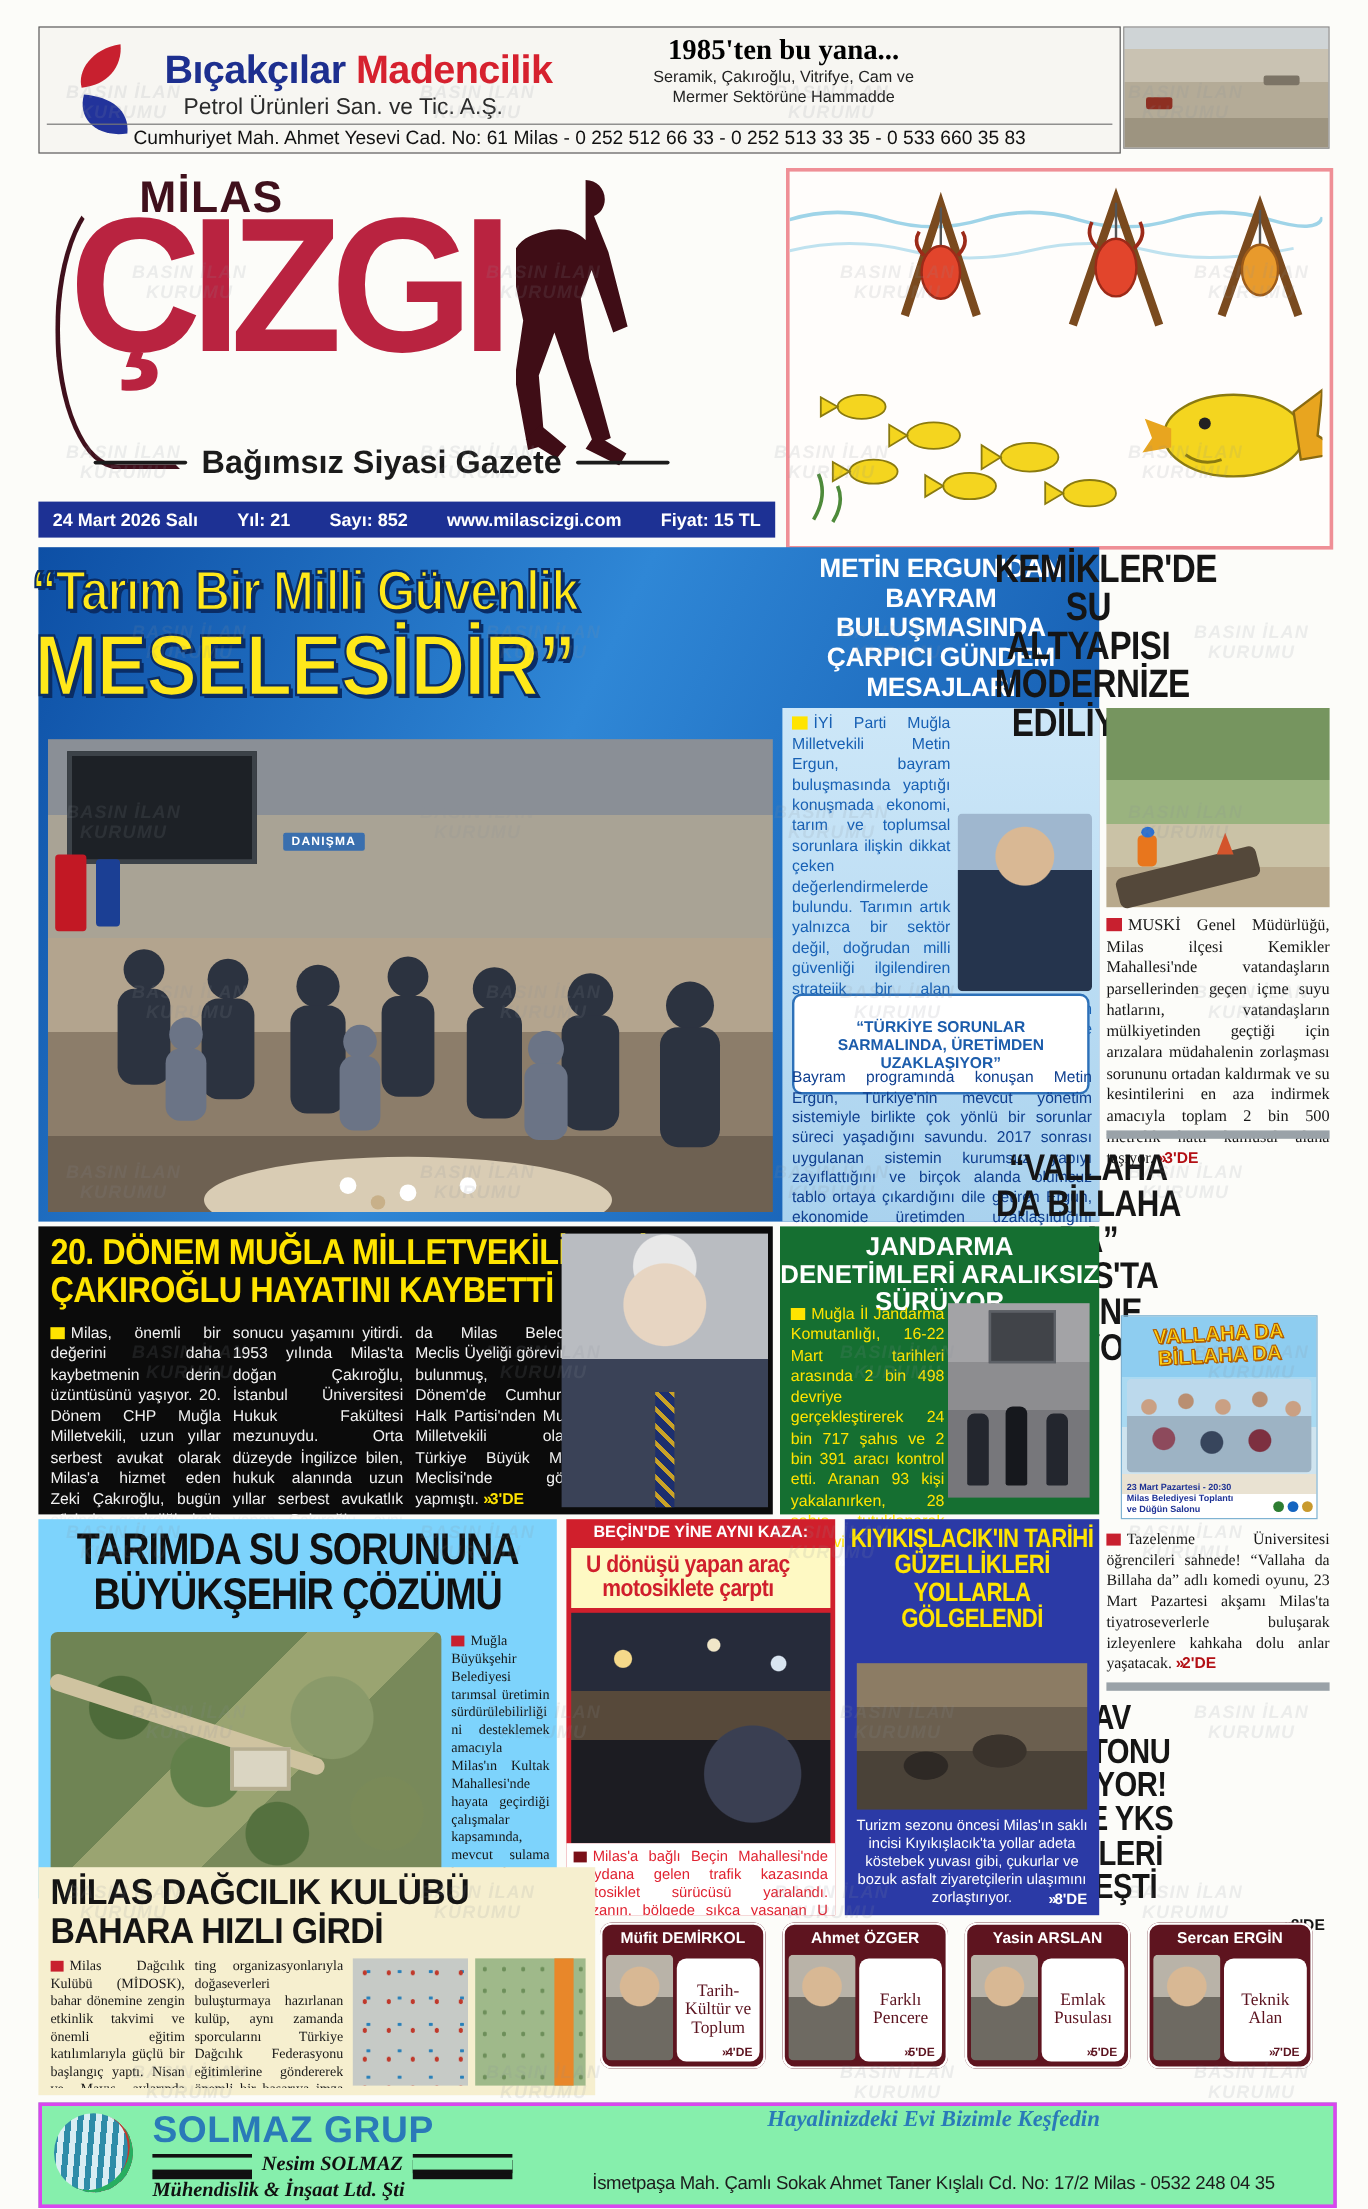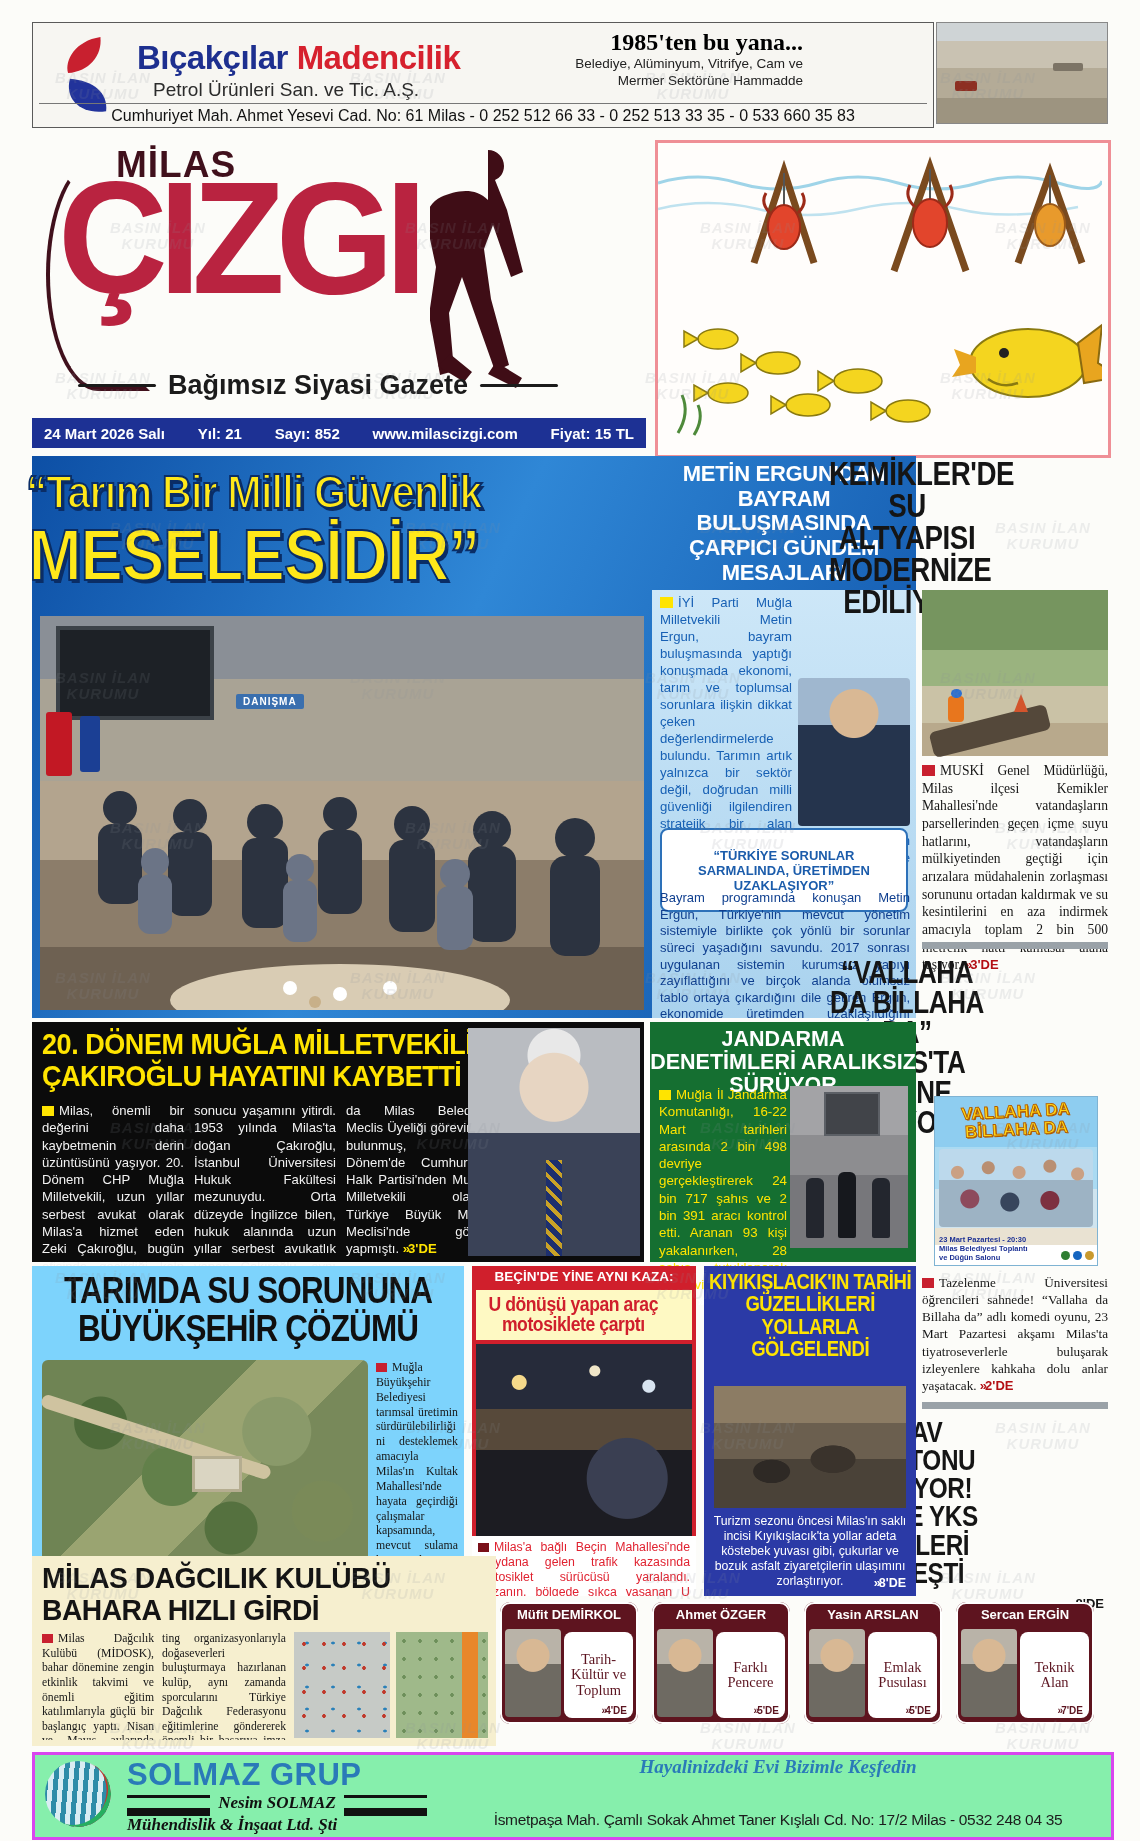--- a/index.html
+++ b/index.html
@@ -15,21 +15,21 @@
   
   #wm{position:absolute;inset:0;z-index:60;pointer-events:none;}
   .wm{position:absolute;font:italic 800 15px/1.05 "Liberation Sans",sans-serif;
       color:#8a9099;opacity:.14;text-align:center;letter-spacing:1px;}
 
   
   .topAd{left:32px;top:22px;width:900px;height:104px;background:#f7f6f2;border:1.5px solid #5a5a5a;}
   .brand1{color:#1d2f8f;} .brand2{color:#d6212e;}
   .topAd .brandline{position:absolute;left:104px;top:16px;font-size:33px;font-weight:800;letter-spacing:-.5px;}
   .topAd .brandsub{position:absolute;left:120px;top:56px;font-size:19px;color:#2b2b2b;}
-  .topAd .right{position:absolute;left:470px;top:6px;width:300px;text-align:right;}
+  .topAd .right{position:absolute;left:470px;top:6px;width:300px;text-align:center;}
   .topAd .tag{font:700 24px "Liberation Serif",serif;}
   .topAd .prod{font-size:13.5px;line-height:1.25;color:#222;}
   .topAd .addr{position:absolute;left:6px;right:6px;bottom:2px;border-top:1px solid #777;
                font-size:16px;color:#111;text-align:center;padding-top:3px;white-space:nowrap;}
   .ph-quarry{left:936px;top:22px;width:170px;height:100px;border:1px solid #888;
      background:linear-gradient(180deg,#cfd4d6 0 18%,#c9c2b2 18% 45%,#b4ab97 45% 75%,#9d9480 75%);}
   .ph-quarry i{position:absolute;left:18px;top:58px;width:22px;height:10px;background:#8d2f22;border-radius:2px;}
   .ph-quarry em{position:absolute;right:24px;top:40px;width:30px;height:8px;background:#7c7466;border-radius:2px;}
 
   
@@ -238,21 +238,21 @@
       <path d="M42 2 C16 6 4 26 8 40 C30 38 44 22 42 2 Z" fill="#c8202f"></path>
       <path d="M10 46 C4 68 22 84 48 80 C50 60 34 48 10 46 Z" fill="#22339b"></path>
     </svg>
     <div class="brandline">
       <span class="brand1">Bıçakçılar</span>
       <span class="brand2">Madencilik</span>
     </div>
     <div class="brandsub">Petrol Ürünleri San. ve Tic. A.Ş.</div>
     <div class="right">
       <div class="tag">1985'ten bu yana...</div>
-      <div class="prod">Belediye, Alüminyum, Vitrifye, Cam ve</div>
+      <div class="prod">Seramik, Çakıroğlu, Vitrifye, Cam ve</div>
       <div class="prod">Mermer Sektörüne Hammadde</div>
     </div>
     <div class="addr">Cumhuriyet Mah. Ahmet Yesevi Cad. No: 61 Milas - 0 252 512 66 33 - 0 252 513 33 35 - 0 533 660 35 83</div>
   </div>
   <div class="abs ph-quarry">
       <i></i>
       <em></em>
     </div>
 
   <div class="abs mhArc"></div>

